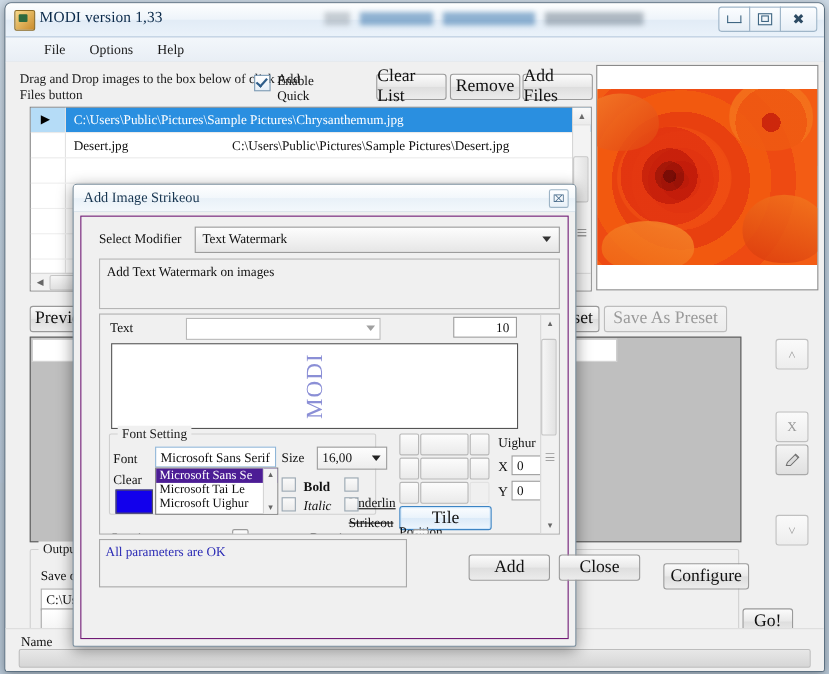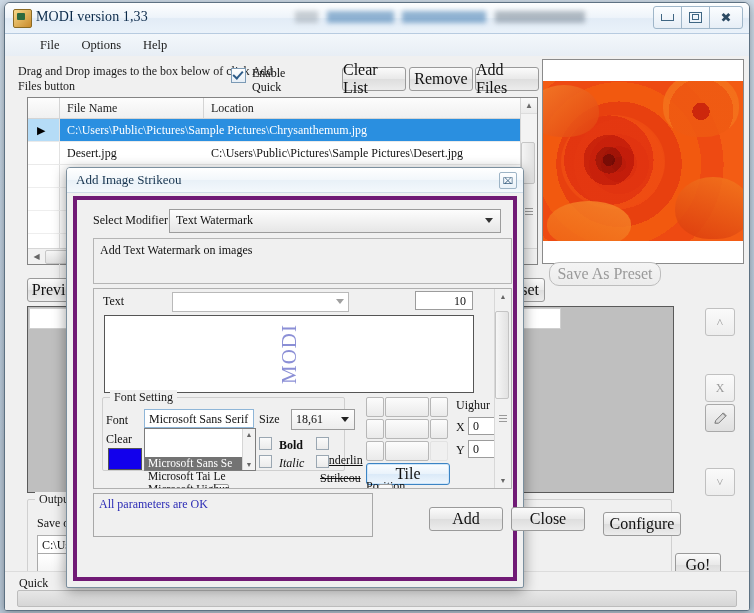--- a/index.html
+++ b/index.html
@@ -92,21 +92,21 @@
   .flower{position:absolute;left:0;top:21px;width:200px;height:160px;overflow:hidden;}
   .fbg{position:absolute;inset:0;background:
       radial-gradient(circle at 38% 52%,#8e0f07 0 5%,#c01a0a 5% 12%,#e03410 12% 20%,#f04a12 20% 30%,#e8400f 30% 42%,#f2590f 42% 55%,#ee4a12 55% 70%,#f35c14 70% 100%),
       radial-gradient(circle at 86% 20%,#f4690f 0 10%,#e84412 10% 22%,transparent 22%),
       linear-gradient(160deg,#f26a15,#e23a0c 45%,#f4751c 100%);}
   .petal{position:absolute;border-radius:50% 50% 45% 45%;opacity:.85;}
 
   
   #preview-btn{position:absolute;left:22px;top:222px;width:60px;height:22px;}
   #load-preset{position:absolute;left:452px;top:222px;width:86px;height:22px;}
-  #save-preset{position:absolute;left:544px;top:206px;width:110px;height:22px;border-radius:10px;}
+  #save-preset{position:absolute;left:544px;top:222px;width:110px;height:22px;}
   #add-modifier{position:absolute;left:660px;top:222px;width:80px;height:22px;}
 
   
   .modbox{position:absolute;left:22px;top:250px;width:645px;height:185px;border:1px solid #5a5a5a;background:#bfbfbf;}
   .modwhite{position:absolute;left:1px;top:1px;width:530px;height:19px;background:#fff;border:1px solid #cfcfcf;}
   .sidebtns{position:absolute;left:700px;top:252px;width:34px;height:190px;}
   .sbtn{position:absolute;left:0;width:28px;height:26px;border:1px solid #c0c0c0;border-radius:3px;
         background:linear-gradient(180deg,#fafafa,#ededed);display:flex;align-items:center;justify-content:center;
         color:#9a9a9a;font-size:12px;}
   .sbtn.on{color:#555;border-color:#a9a9a9;background:linear-gradient(180deg,#f4f4f4,#e0e0e0);}
@@ -131,24 +131,24 @@
 
   
   .dlg{position:absolute;left:66px;top:167px;width:456px;height:419px;background:#f0f0f0;
        border:1px solid #7b8f9e;border-radius:4px 4px 2px 2px;box-shadow:0 3px 14px rgba(0,0,0,.4);}
   .dlgbar{height:24px;background:linear-gradient(180deg,#ffffff,#f2f7fb 50%,#e9f1f8 52%,#f3f8fc);
           border-bottom:1px solid #cfdce8;position:relative;border-radius:3px 3px 0 0;}
   .dlgtitle{position:absolute;left:9px;top:4px;font-size:13px;color:#16344f;}
   .dlgclose{position:absolute;right:6px;top:4px;width:16px;height:15px;border:1px solid #9db4c6;border-radius:2px;
             background:linear-gradient(180deg,#fdfeff,#e9f1f8);display:flex;align-items:center;justify-content:center;
             font-size:9px;color:#3d6283;}
-  .dlgbody{position:absolute;left:6px;top:28px;right:6px;bottom:6px;border:4px solid #701a75;background:#f0f0f0;}
+  .dlgbody{position:absolute;left:6px;top:28px;right:6px;bottom:6px;border:1px solid #701a75;background:#f0f0f0;}
 
   .selmod-lbl{position:absolute;left:16px;top:13px;font-size:12px;}
-  .selmod{position:absolute;left:92px;top:9px;width:330px;height:22px;border:1px solid #9c9c9c;
+  .selmod{position:absolute;left:103px;top:9px;width:330px;height:22px;border:1px solid #9c9c9c;
           background:linear-gradient(180deg,#fdfdfd,#e6e6e6);font-size:12px;}
   .selmod span{position:absolute;left:6px;top:3px;}
   .desc{position:absolute;left:16px;top:38px;width:417px;height:44px;border:1px solid #b5b5b5;background:#f0f0f0;}
   .desc span{position:absolute;left:6px;top:4px;font-size:12px;}
 
   .scrollpane{position:absolute;left:16px;top:88px;width:417px;height:199px;border:1px solid #b0b0b0;background:#f0f0f0;overflow:hidden;}
   .spcontent{position:absolute;left:0;top:0;width:400px;height:199px;}
   .spbar{position:absolute;right:0;top:0;width:16px;height:199px;background:#f1f1f1;border-left:1px solid #d8d8d8;}
   .spthumb{position:absolute;right:2px;top:22px;width:12px;height:86px;background:linear-gradient(90deg,#f6f6f6,#e2e2e2);
            border:1px solid #c4c4c4;border-radius:2px;}
@@ -166,21 +166,21 @@
   .wmtext{position:absolute;left:50%;top:50%;font-size:21px;color:#8b8fd6;letter-spacing:1px;
           transform:translate(-50%,-50%) rotate(-90deg);white-space:nowrap;}
 
   .fontgrp{position:absolute;left:8px;top:108px;width:243px;height:74px;}
   .fontgrp .grpborder{border:1px solid #cfcfcf;}
   .fg-lbl{position:absolute;left:4px;top:16px;font-size:12px;}
   .fontfield{position:absolute;left:42px;top:12px;width:110px;height:19px;border:1px solid #8fb6d8;background:#fff;
              font-size:12px;padding:2px 0 0 4px;box-sizing:border-box;overflow:hidden;white-space:nowrap;}
   .fontlist{position:absolute;left:42px;top:31px;width:110px;height:41px;border:1px solid #7c7c7c;background:#fff;z-index:5;}
   .fl-item{height:13px;font-size:11.5px;padding-left:3px;line-height:13px;overflow:hidden;white-space:nowrap;}
-  .fl-item.sel{background:#737373;color:#fff;margin-top:28px;}
+  .fl-item.sel{background:#4c1d95;color:#fff;}
   .fl-sb{position:absolute;right:0;top:0;width:12px;height:41px;background:#f2f2f2;border-left:1px solid #d5d5d5;}
   .fl-ar{height:11px;display:flex;align-items:center;justify-content:center;font-size:7px;color:#666;}
   .colorlbl{position:absolute;left:4px;top:35px;font-size:12px;}
   .swatch{position:absolute;left:6px;top:51px;width:32px;height:20px;border:1px solid #555;}
   .sizelbl{position:absolute;left:157px;top:15px;font-size:12px;}
   .sizecombo{position:absolute;left:189px;top:12px;width:62px;height:19px;border:1px solid #9c9c9c;
              background:linear-gradient(180deg,#fdfdfd,#ededed);font-size:12px;}
   .sizecombo span{position:absolute;left:4px;top:2px;}
   .sizecombo .cbarrow{right:5px;top:7px;border-top-color:#222;}
   .styrow{position:absolute;font-size:12px;}
@@ -248,25 +248,20 @@
       <div class="qv">
         <div class="cbx checked"></div>
         <span>Enable Quick view</span>
       </div>
 
       <div class="btn" id="clear-list">Clear List</div>
       <div class="btn" id="remove-btn">Remove</div>
       <div class="btn" id="add-files">Add Files</div>
 
       <div class="grid">
-        <div class="ghead">
-          <div class="gh c0"></div>
-          <div class="gh c1">File Name</div>
-          <div class="gh c2">Location</div>
-        </div>
         <div class="grow sel">
           <div class="gc c0">▶</div>
           <div class="gc c2">C:\Users\Public\Pictures\Sample Pictures\Chrysanthemum.jpg</div>
         </div>
         <div class="grow">
           <div class="gc c0"></div>
           <div class="gc c1">Desert.jpg</div>
           <div class="gc c2">C:\Users\Public\Pictures\Sample Pictures\Desert.jpg</div>
         </div>
         <div class="grow empty">
@@ -332,21 +327,21 @@
         <div class="outlbl">Save o</div>
         <div class="outpath">C:\Use</div>
         <div class="btn" id="configure-btn">Configure</div>
       </div>
       <div class="outcombo" style="position:absolute;left:32px;top:497px;">
         <div class="cbarrow"></div>
       </div>
       <div class="btn" id="go-btn">Go!</div>
 
       <div class="statusbar">
-        <div class="stready">Quick</div>
+        <div class="stready">Name</div>
         <div class="progress"></div>
       </div>
     </div>
   </div>
 
   <div class="dlg">
     <div class="dlgbar">
       <div class="dlgtitle">Add Image Strikeou</div>
       <div class="dlgclose">⌧</div>
     </div>
@@ -390,21 +385,21 @@
                 <div class="fl-ar">▲</div>
                 <div class="fl-ar" style="margin-top:19px">▼</div>
               </div>
             </div>
 
             <div class="colorlbl">Clear</div>
             <div class="swatch" style="background:#1200ec"></div>
 
             <div class="sizelbl">Size</div>
             <div class="sizecombo">
-              <span>18,61</span>
+              <span>16,00</span>
               <div class="cbarrow"></div>
             </div>
 
             <div class="styrow" style="left:157px;top:40px;">
               <span class="minicbx"></span>
               <b style="margin-left:4px">Bold</b>
             </div>
             <div class="styrow" style="left:214px;top:40px;">
               <span class="minicbx"></span>
               <u style="margin-left:4px">Underlin</u>

